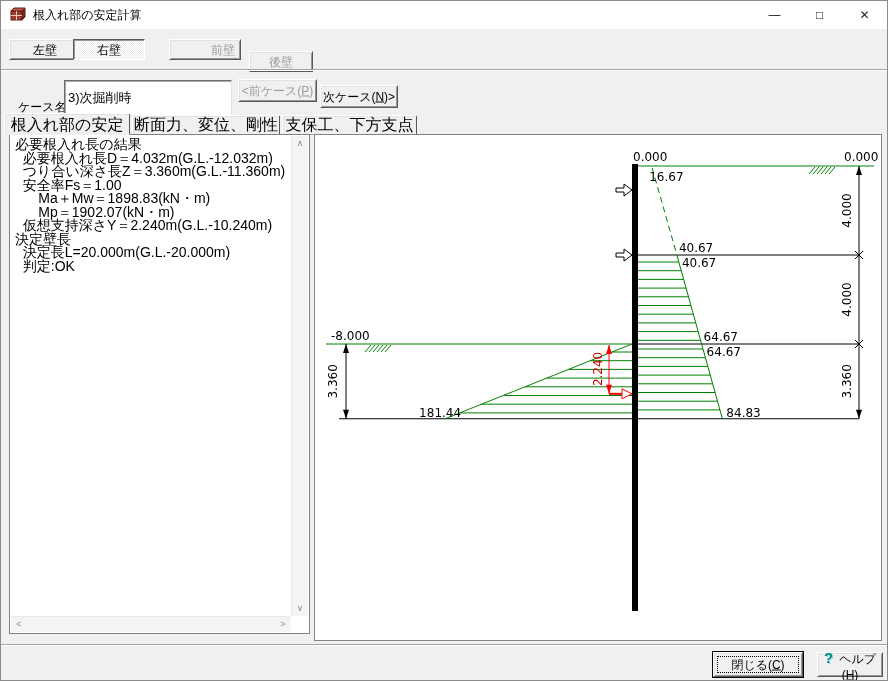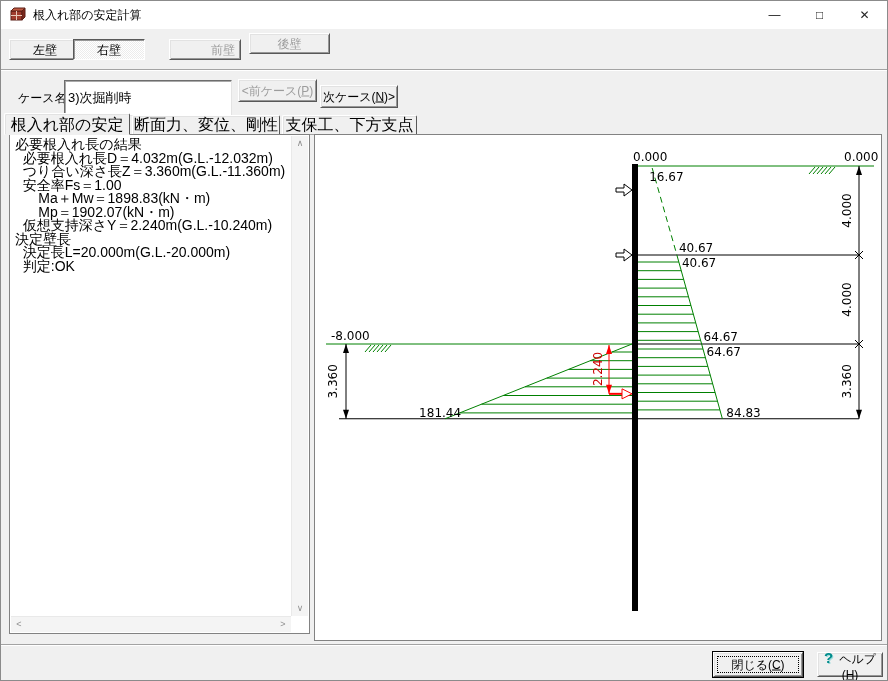--- a/index.html
+++ b/index.html
@@ -16,21 +16,21 @@
           box-shadow:inset 1px 1px 0 #e2e2e2, inset -1px -1px 0 #979797;}
   .sunken-btn{border:1px solid;border-color:#585858 #ffffff #ffffff #585858;
           box-shadow:inset 1px 1px 0 #979797;
           background-image:conic-gradient(#ffffff 90deg,#ececec 90deg 180deg,#ffffff 180deg 270deg,#ececec 270deg);
           background-size:2px 2px;}
   .btn{position:absolute;box-sizing:border-box;font-size:12px;text-align:center;color:#000;cursor:default;}
   .btn .lbl{position:relative;top:50%;transform:translateY(-50%);display:block;}
   .disabled{color:#9c9c9c;}
   .groove{position:absolute;left:0;width:100%;height:0;border-top:1px solid #a3a3a3;border-bottom:1px solid #ffffff;}
   
-  .caselabel{position:absolute;left:17px;top:89px;font-size:12px;color:#000;}
+  .caselabel{position:absolute;left:17px;top:98px;font-size:12px;color:#000;}
   .edit{position:absolute;left:63px;top:79px;width:160px;height:18px;background:#fff;font-size:13px;padding:8px 3px;
         border:1px solid;border-color:#6d6d6d #e3e3e3 #e3e3e3 #6d6d6d;box-shadow:inset 1px 1px 0 #a9a9a9;
         font-family:"Liberation Sans",sans-serif;color:#000;}
   
   .tabstrip{position:absolute;left:3px;top:112px;height:22px;}
   .tab{position:relative;float:left;box-sizing:border-box;height:20px;margin-top:2px;margin-right:2px;
        background:#f0f0f0;border:1px solid;border-color:#ffffff #585858 #a3a3a3 #ffffff;border-radius:2px 2px 0 0;
        font-size:16px;text-align:center;line-height:18px;box-shadow:inset 1px 1px 0 #e2e2e2;overflow:hidden;}
   .tab.active{height:22px;margin-top:0;line-height:21px;border-bottom-color:#f0f0f0;z-index:3;}
   
@@ -72,21 +72,21 @@
 
   <div class="btn raised" style="left:8px;top:38px;width:72px;height:21px;">
       <span class="lbl">左壁</span>
     </div>
   <div class="btn sunken-btn" style="left:72px;top:38px;width:72px;height:21px;">
       <span class="lbl">右壁</span>
     </div>
   <div class="btn raised disabled" style="left:168px;top:38px;width:72px;height:21px;padding-left:36px;">
       <span class="lbl">前壁</span>
     </div>
-  <div class="btn raised disabled" style="left:248px;top:32px;width:81px;height:21px;">
+  <div class="btn raised disabled" style="left:248px;top:50px;width:64px;height:21px;">
       <span class="lbl">後壁</span>
     </div>
 
   <div class="groove" style="top:68px;"></div>
 
   <span class="caselabel">ケース名</span>
   <input class="edit" value="3)次掘削時" style="">
   <div class="btn raised disabled" style="left:237px;top:78px;width:79px;height:23px;">
     <span class="lbl"><span>&lt;前ケース(</span><span class="mn">P</span><span>)</span></span>
   </div>

